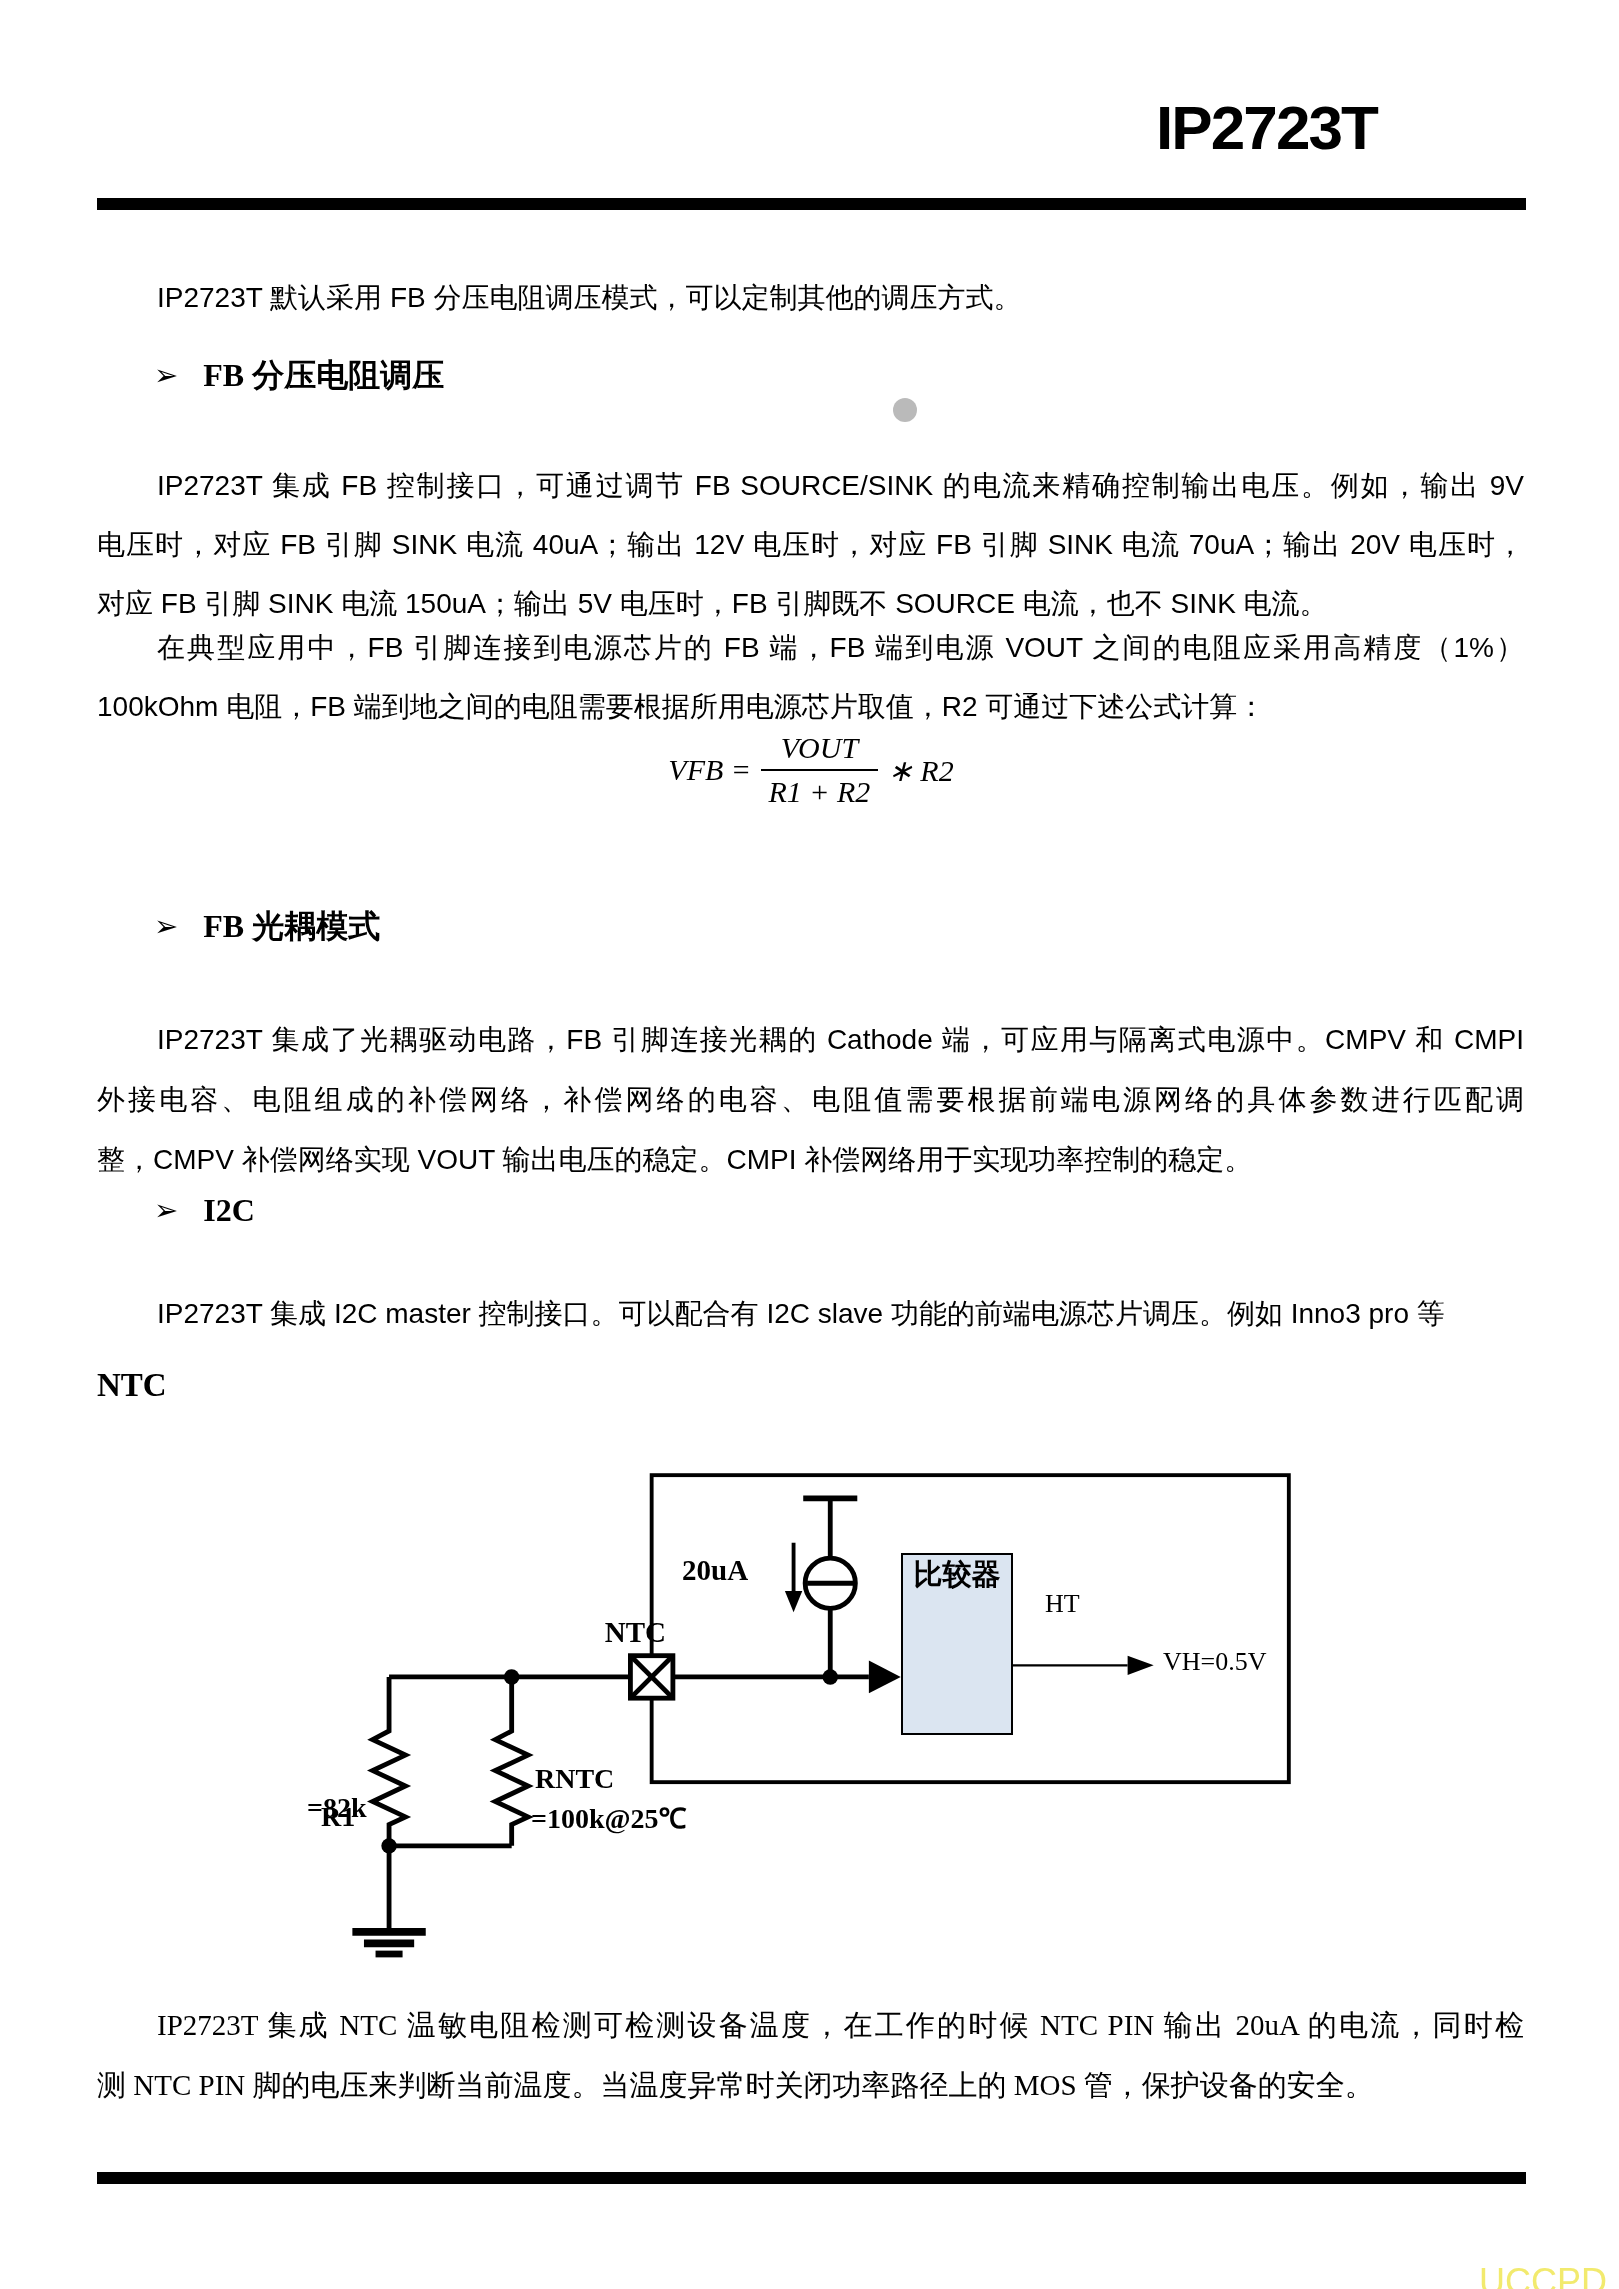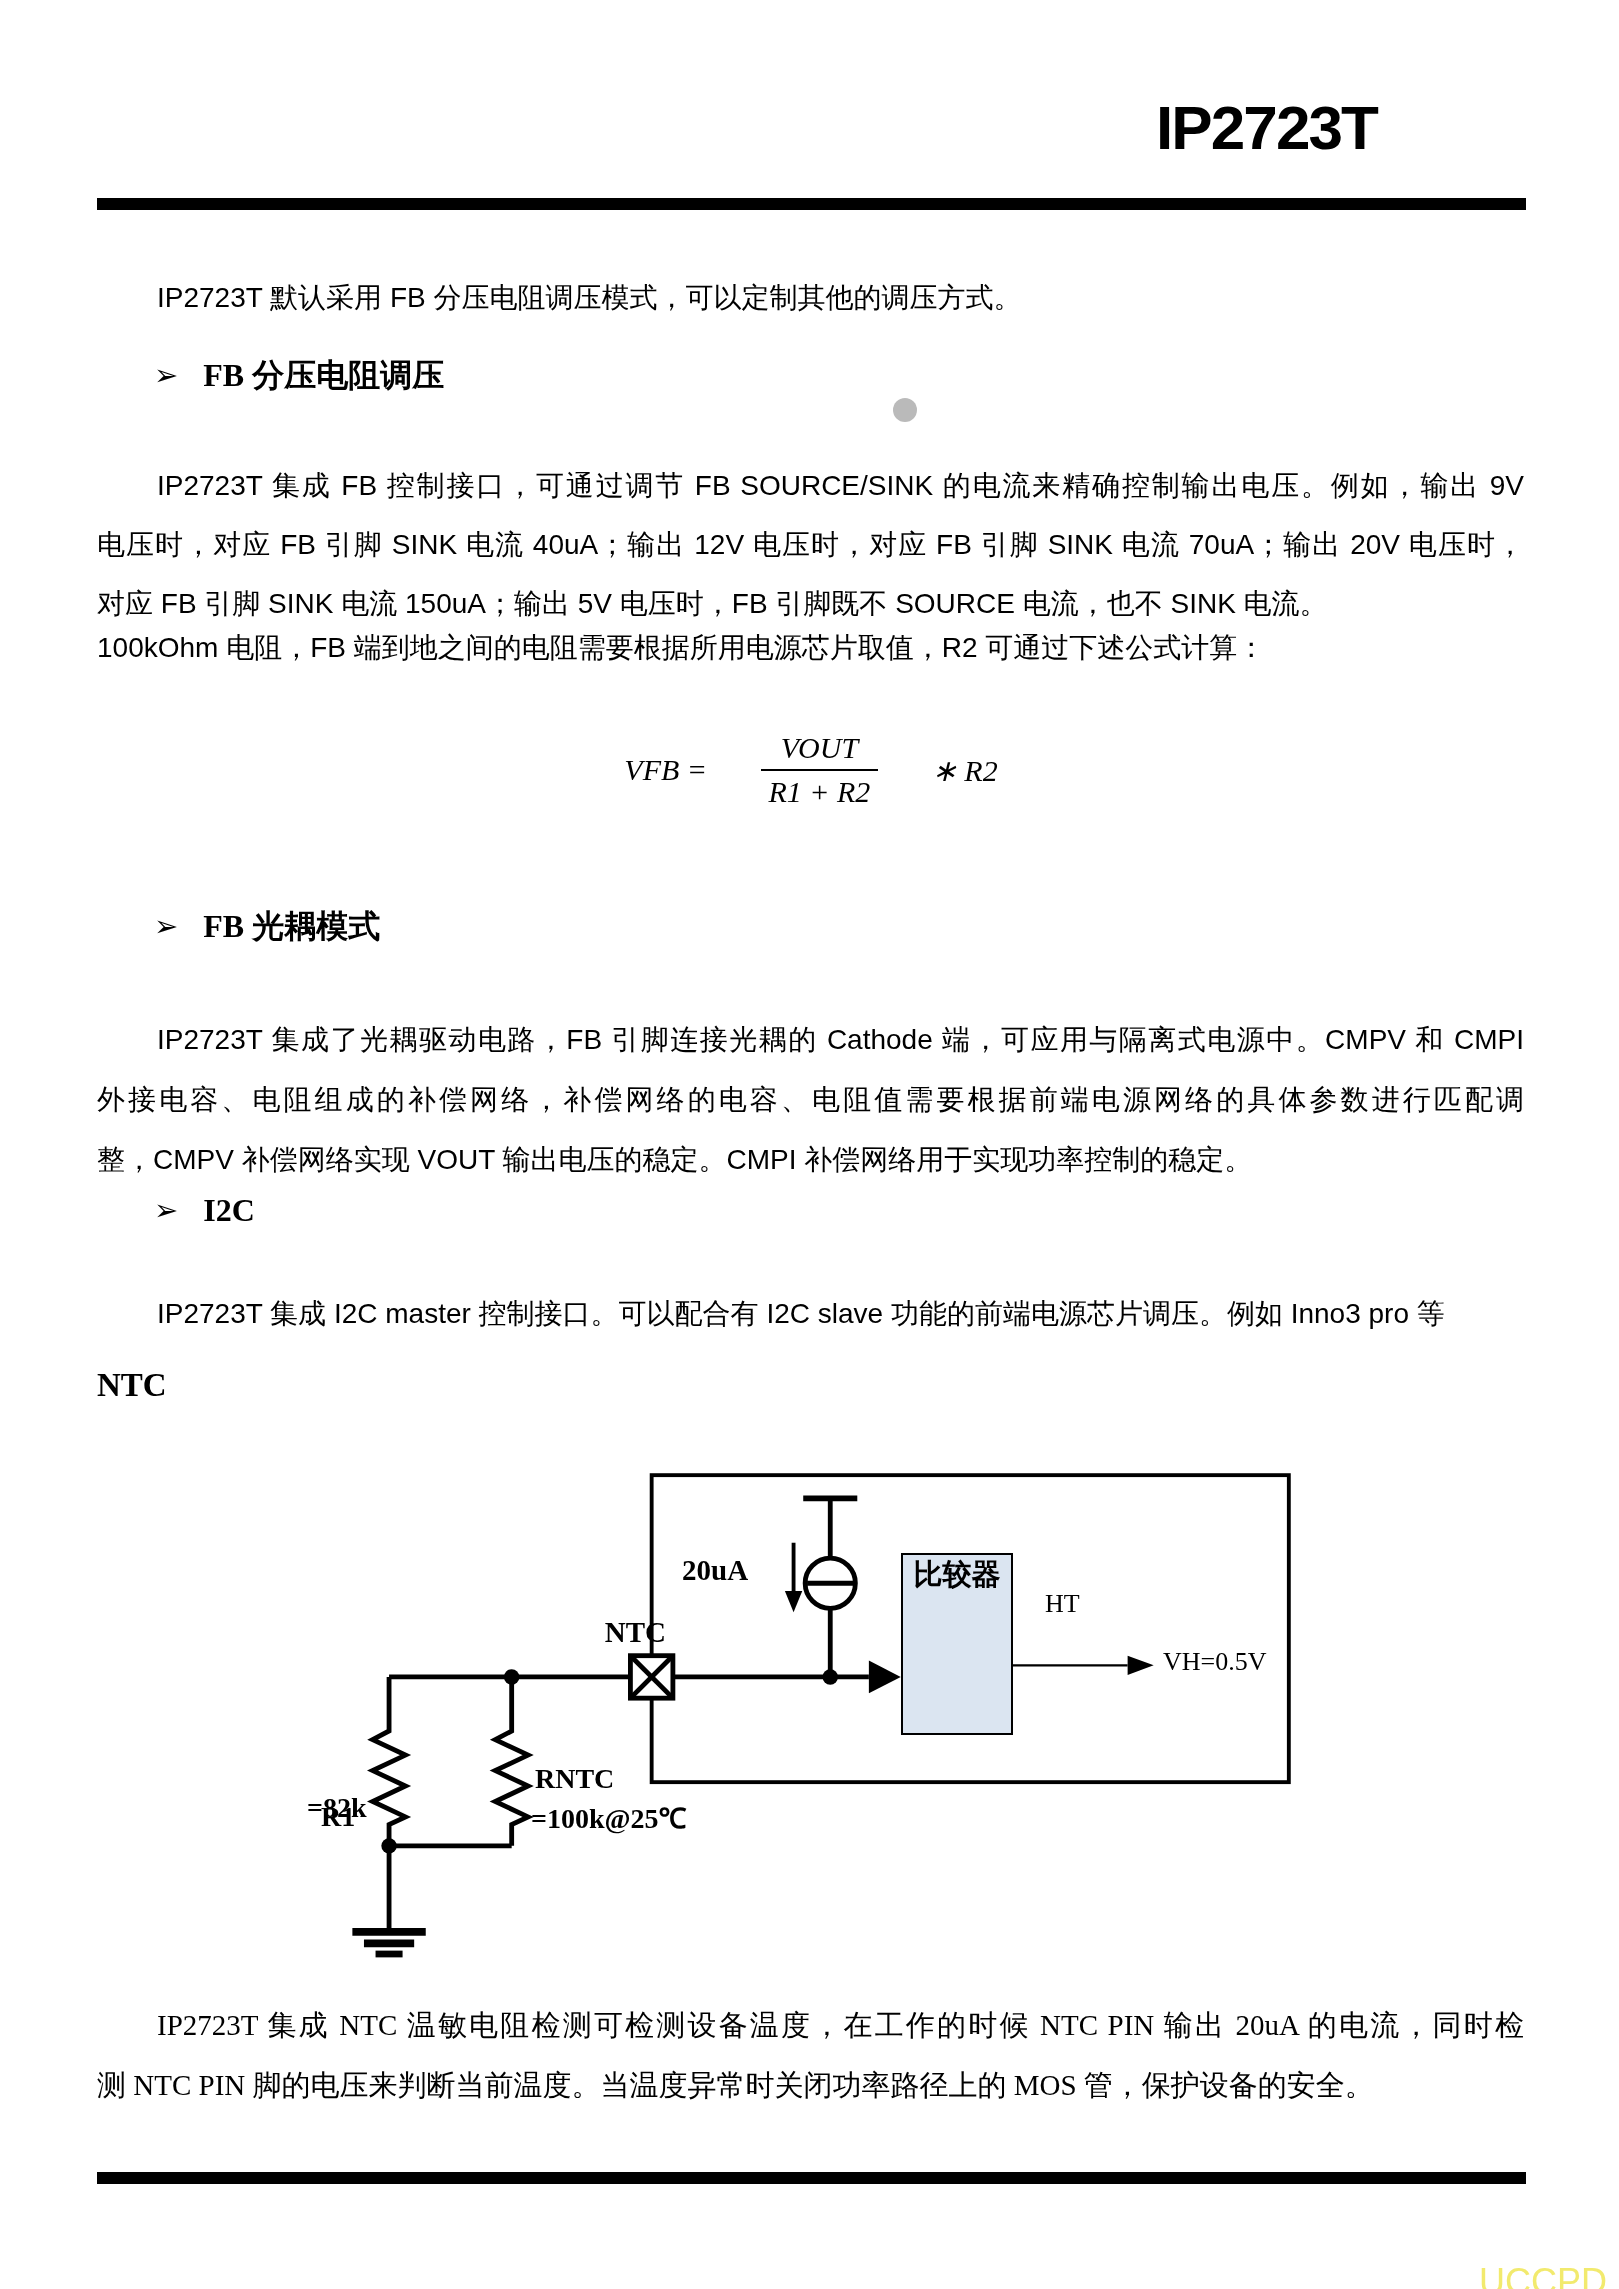--- a/index.html
+++ b/index.html
@@ -48,21 +48,21 @@
   .ntc-h{
     left:97px;top:1367px;
     font-family:"Liberation Serif", serif;
     font-weight:bold;font-size:33px;
   }
   
   .formula{
     left:618px;top:720px;width:386px;height:100px;
     display:flex;align-items:center;justify-content:center;
     font-family:"Liberation Serif", serif;
-    font-style:italic;font-size:30px;gap:44px;
+    font-style:italic;font-size:30px;
   }
   .formula .frac{display:inline-flex;flex-direction:column;align-items:center;margin:0 9.7px;}
   .formula .frac .num{padding:0 7.7px 3.9px 7.7px;}
   .formula .frac .den{border-top:2.9px solid #000;padding:3.9px 7.7px 0 7.7px;}
   
   .gray-dot{left:893px;top:398px;width:24px;height:24px;border-radius:50%;background:#a9a9a9;opacity:.8;}
   
   .dlabel{font-family:"Liberation Serif", serif;font-weight:bold;font-size:29px;}
   .dlabel-light{font-family:"Liberation Serif", serif;font-weight:normal;font-size:26px;}
   .comp-box{
@@ -104,20 +104,21 @@
     <span>FB 分压电阻调压</span>
   </div>
 
   <div class="abs para" style="top:456px;">
     <span class="ln just indent">IP2723T 集成 FB 控制接口，可通过调节 FB SOURCE/SINK 的电流来精确控制输出电压。例如，输出 9V</span>
     <span class="ln just">电压时，对应 FB 引脚 SINK 电流 40uA；输出 12V 电压时，对应 FB 引脚 SINK 电流 70uA；输出 20V 电压时，</span>
     <span class="ln">对应 FB 引脚 SINK 电流 150uA；输出 5V 电压时，FB 引脚既不 SOURCE 电流，也不 SINK 电流。</span>
   </div>
 
   <div class="abs para" style="top:618px;">
+    <span class="ln just indent">在典型应用中，FB 引脚连接到电源芯片的 FB 端，FB 端到电源 VOUT 之间的电阻应采用高精度（1%）</span>
     <span class="ln">100kOhm 电阻，FB 端到地之间的电阻需要根据所用电源芯片取值，R2 可通过下述公式计算：</span>
   </div>
 
   <div class="abs gray-dot"></div>
 
   <div class="abs formula">
     <span>VFB =</span>
     <span class="frac">
       <span class="num">VOUT</span>
       <span class="den">R1 + R2</span>

